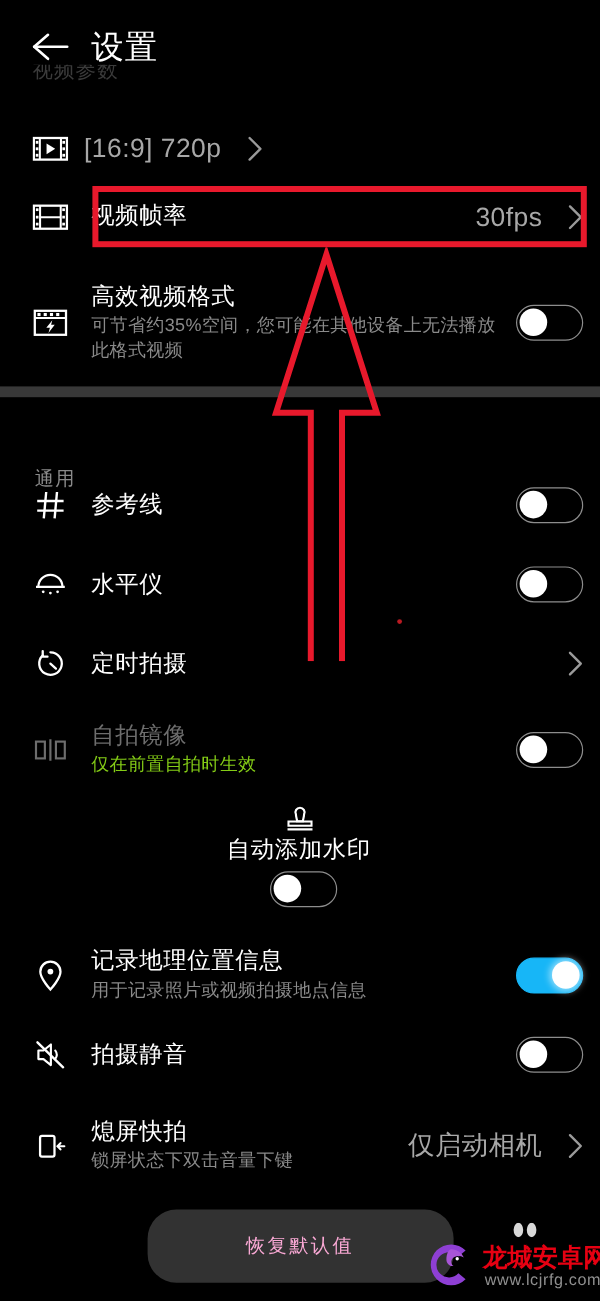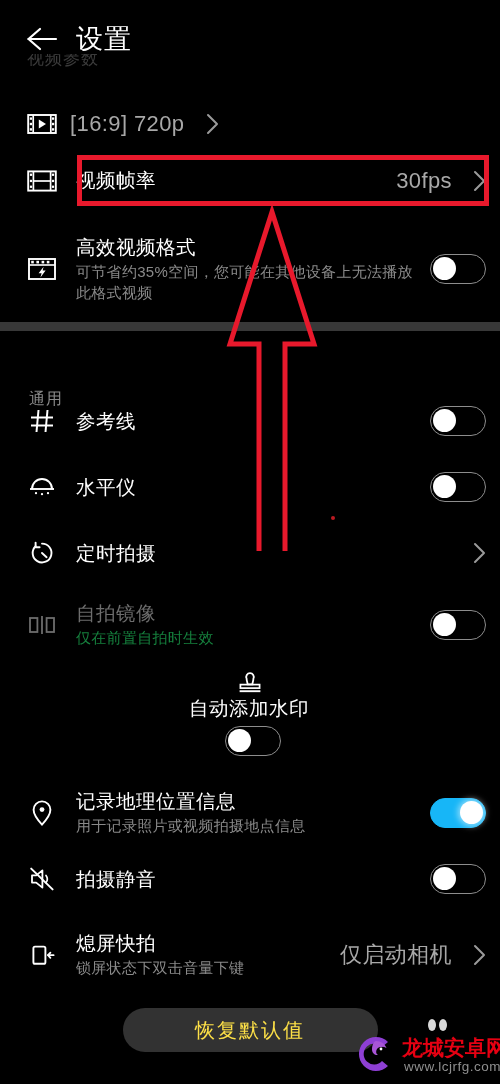--- a/index.html
+++ b/index.html
@@ -104,21 +104,21 @@
     min-width: 26px;
     display: flex;
     align-items: center;
     justify-content: flex-end;
     color: #9a9a9a;
     margin-left: 8px;
   }
   .chev svg { display: block; }
 
   .row.disabled .row-title { color: #6d6d6d; }
-  .row.disabled .row-sub   { color: #15803d; }
+  .row.disabled .row-sub   { color: #84cc16; }
   .row.disabled .row-icon  { color: #6d6d6d; }
 
   
   .toggle {
     width: 56px; height: 30px;
     border-radius: 15px;
     position: relative;
     box-sizing: border-box;
     flex: 0 0 auto;
     margin-left: 6px;
@@ -165,25 +165,25 @@
   
   .reset-wrap {
     position: absolute;
     left: 0; top: 1008px;
     width: 500px;
     display: flex;
     justify-content: center;
   }
   .reset-btn {
     width: 255px;
-    height: 44px;
+    height: 61px;
     border-radius: 24px;
     background: #323232;
-    color: #fde047;
-    font-size: 20px;
+    color: #f9a8d4;
+    font-size: 16px;
     display: flex;
     align-items: center;
     justify-content: center;
     letter-spacing: 2px;
     cursor: pointer;
     border: none;
     font-family: inherit;
   }
 
   

